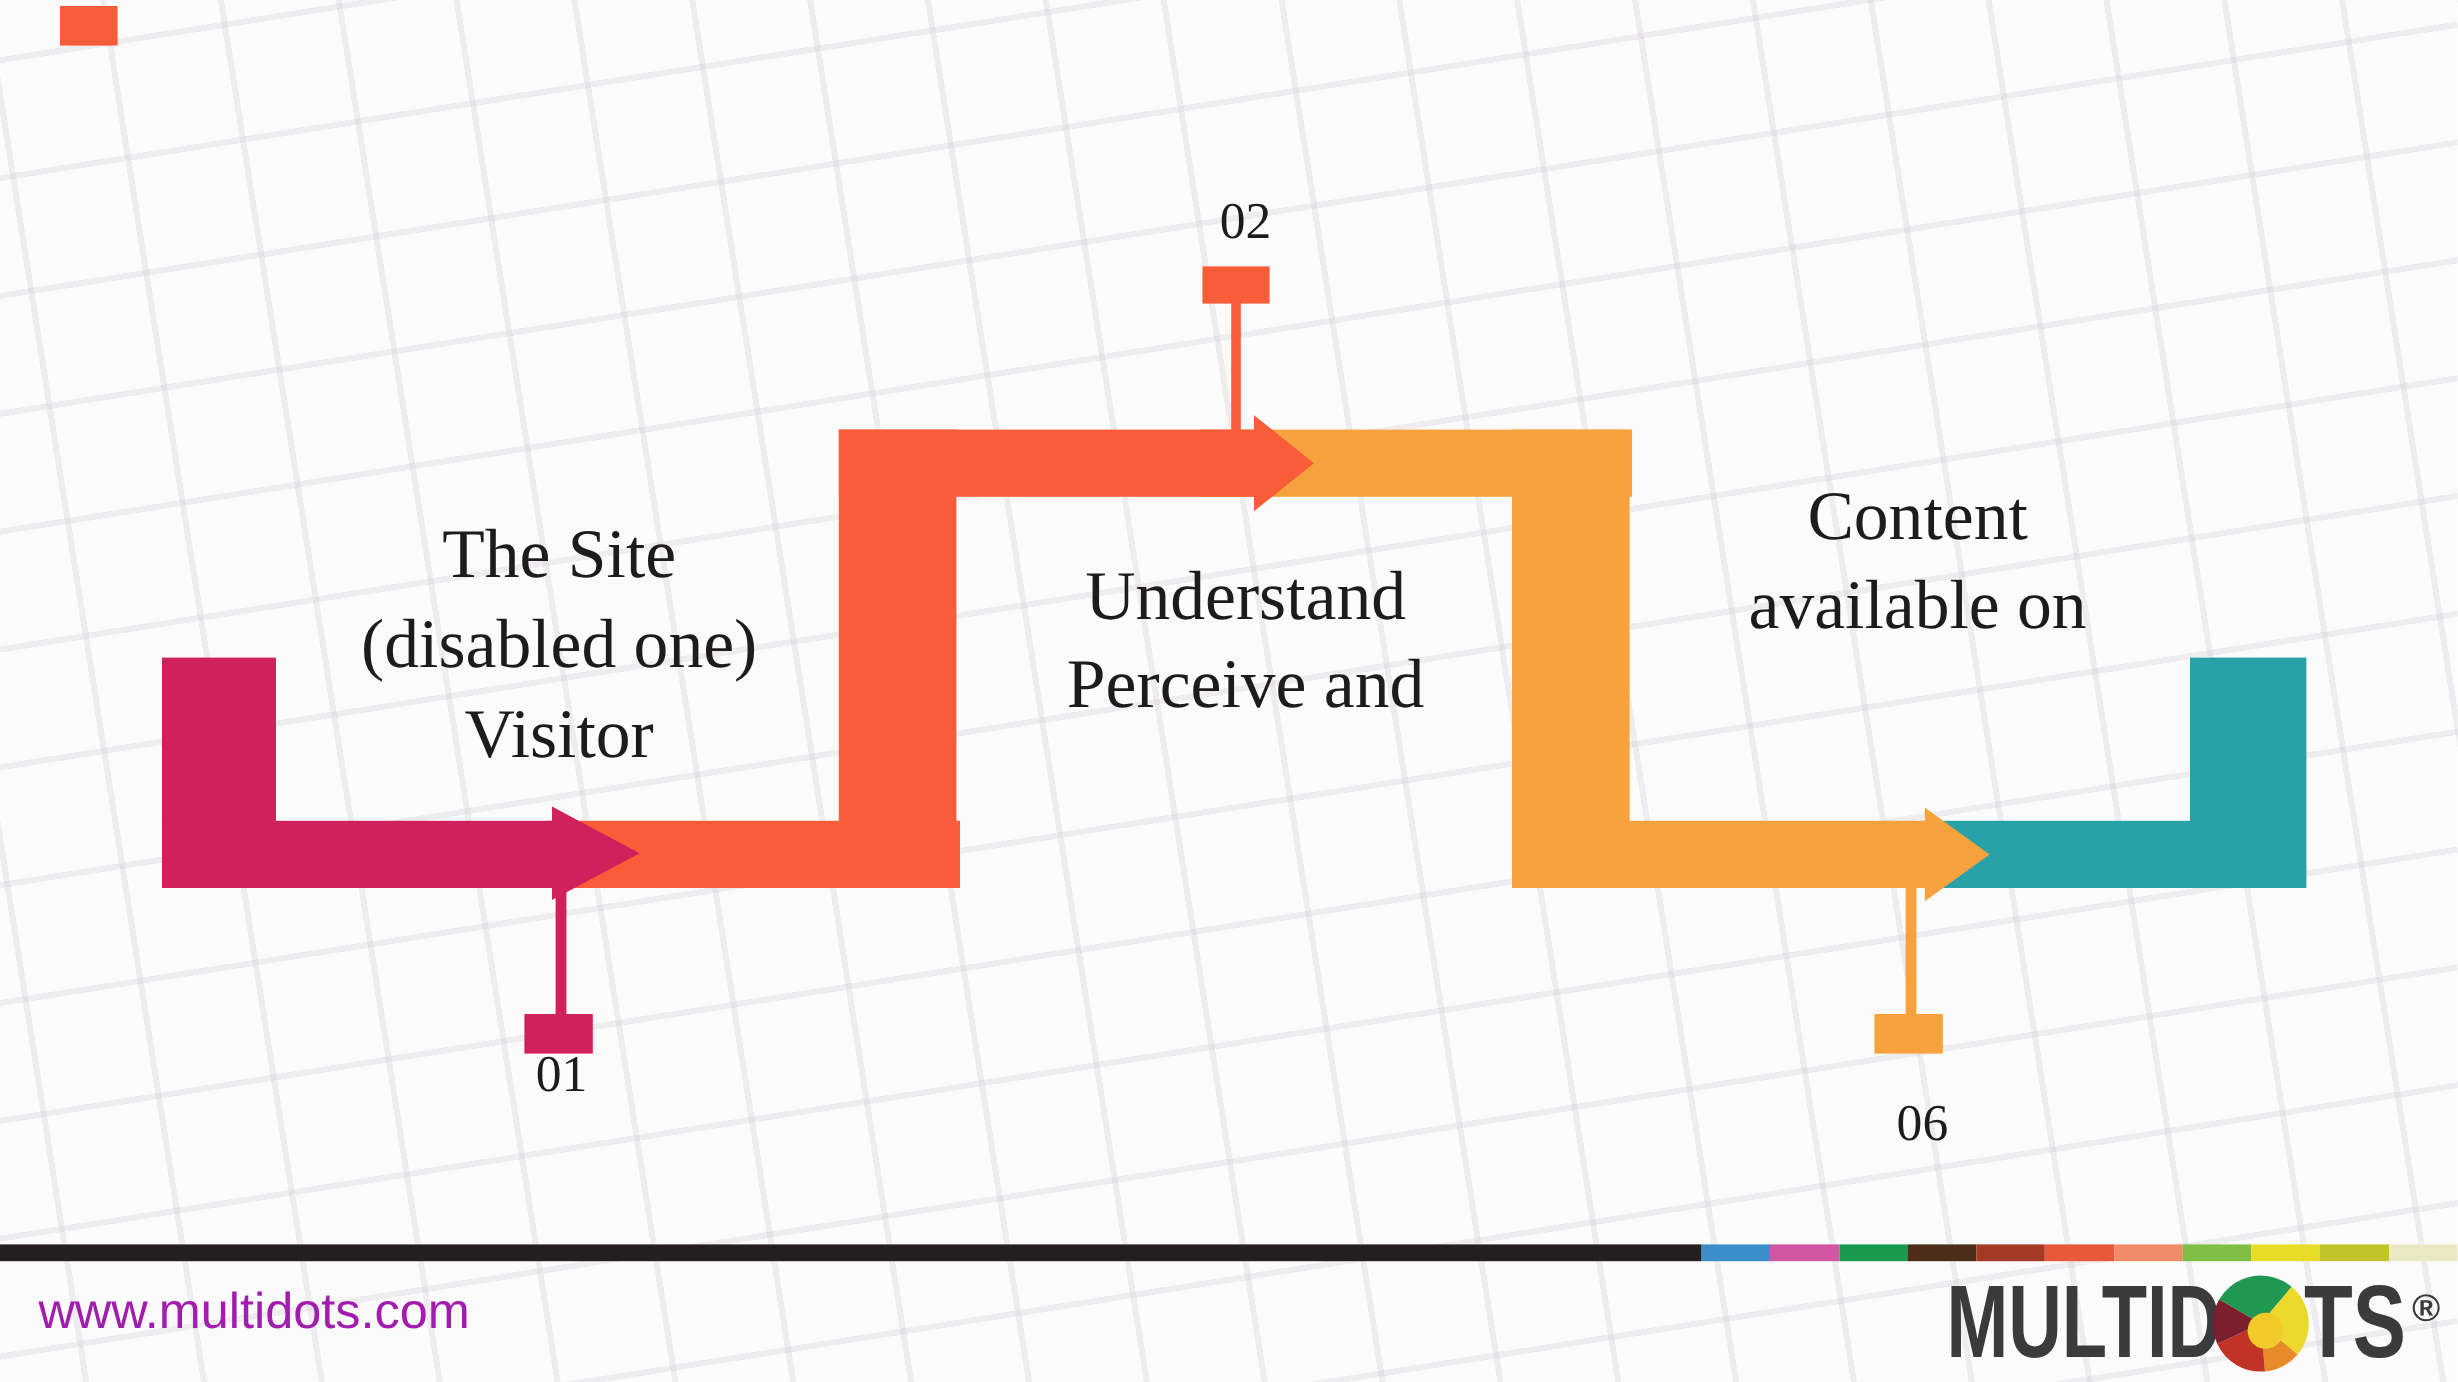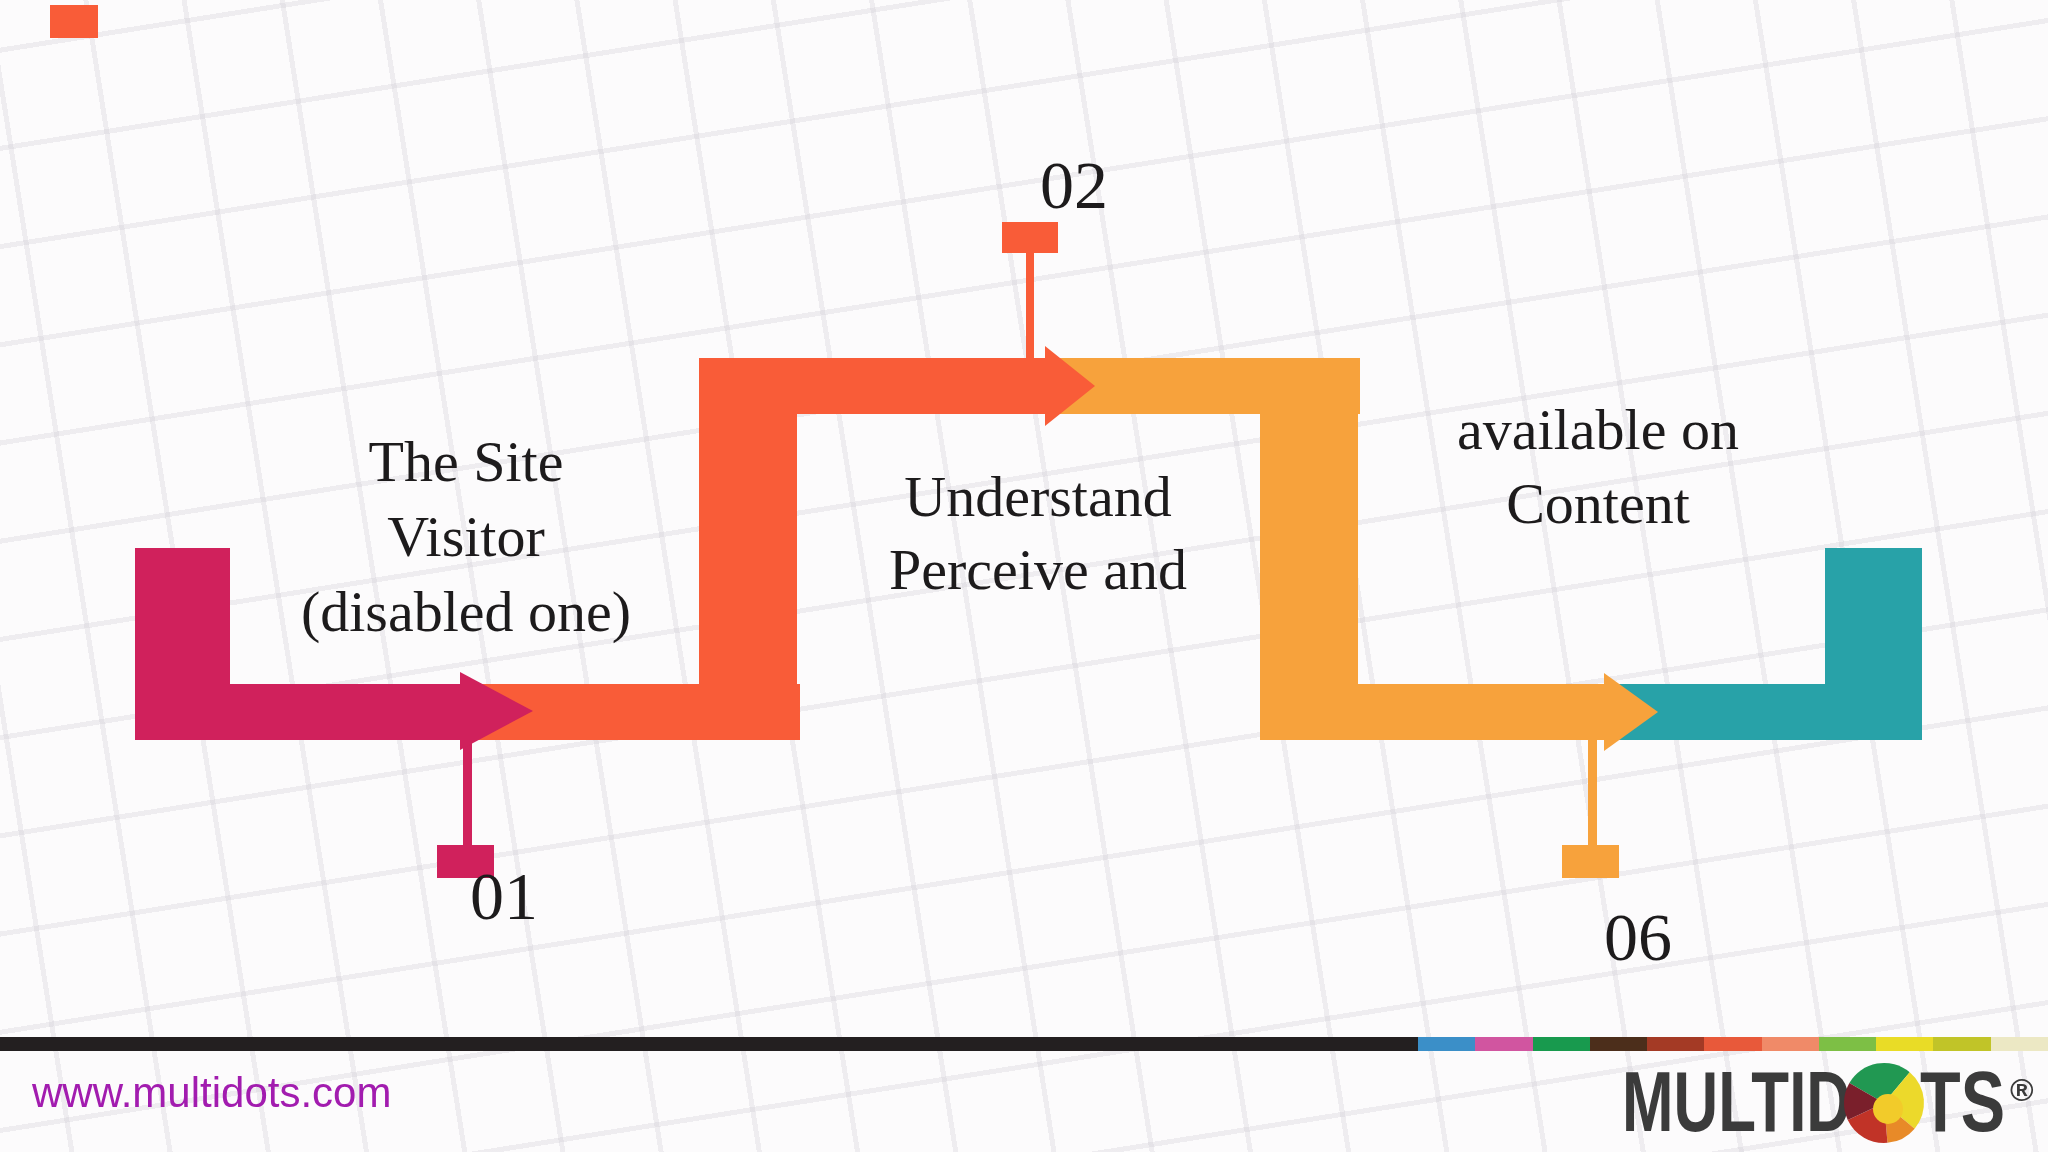--- a/index.html
+++ b/index.html
@@ -46,21 +46,21 @@
   .s3-box{left:1562px;top:845px;width:57px;height:33px}
   .s3-num{left:1532px;top:907px}
 
   
   .t4{background:var(--c4,#28a2a8);z-index:10}
   .t4-horiz{left:1600px;top:684px;width:225px;height:56px}
   .t4-vert{left:1825px;top:548px;width:97px;height:192px}
 
   .corner-box{position:absolute;left:50px;top:5px;width:48px;height:33px;background:var(--c2,#f95c38);z-index:5}
 
-  .step-num{width:140px;text-align:right;font-size:68px;line-height:60px;z-index:50}
+  .step-num{width:140px;text-align:center;font-size:43px;line-height:60px;z-index:50}
   .step-label{width:440px;text-align:center;font-size:58px;line-height:75px;z-index:50}
   .step-label span{display:block}
   .label-1{left:246px;top:424px}
   .label-2{left:818px;top:460px;line-height:73px}
   .label-3{left:1378px;top:393px;line-height:74px}
 
   
   .f-bar{position:absolute;left:0;top:1037px;width:1418px;height:14px;background:var(--bar,#231f20);z-index:60}
   .f-strip{position:absolute;left:1418px;top:1037px;width:630px;height:14px;display:flex;z-index:60}
   .strip-seg{flex:1 1 0}
@@ -78,22 +78,22 @@
   <div class="corner-box"></div>
 
   <div class="seg s1 s1-vert"></div>
   <div class="seg s1 s1-horiz"></div>
   <div class="arrow s1-arrow"></div>
   <div class="marker-line s1 s1-line"></div>
   <div class="marker-box s1 s1-box"></div>
   <div class="step-num s1-num">01</div>
   <div class="step-label label-1">
     <span>The Site</span>
+    <span>(disabled one)</span>
     <span>Visitor</span>
-    <span>(disabled one)</span>
   </div>
 
   <div class="seg s2 s2-bottom"></div>
   <div class="seg s2 s2-vert"></div>
   <div class="seg s2 s2-top"></div>
   <div class="arrow s2-arrow"></div>
   <div class="marker-line s2 s2-line"></div>
   <div class="marker-box s2 s2-box"></div>
   <div class="step-num s2-num">02</div>
   <div class="step-label label-2">
@@ -102,22 +102,22 @@
   </div>
 
   <div class="seg s3 s3-top"></div>
   <div class="seg s3 s3-vert"></div>
   <div class="seg s3 s3-bottom"></div>
   <div class="arrow s3-arrow"></div>
   <div class="marker-line s3 s3-line"></div>
   <div class="marker-box s3 s3-box"></div>
   <div class="step-num s3-num">06</div>
   <div class="step-label label-3">
+    <span>Content</span>
     <span>available on</span>
-    <span>Content</span>
   </div>
 
   <div class="seg t4 t4-horiz"></div>
   <div class="seg t4 t4-vert"></div>
 
   <div class="f-bar"></div>
   <div class="f-strip">
       <div class="strip-seg" style="background: rgb(59, 143, 200);"></div>
       <div class="strip-seg" style="background: rgb(209, 85, 160);"></div>
       <div class="strip-seg" style="background: rgb(24, 154, 78);"></div>

